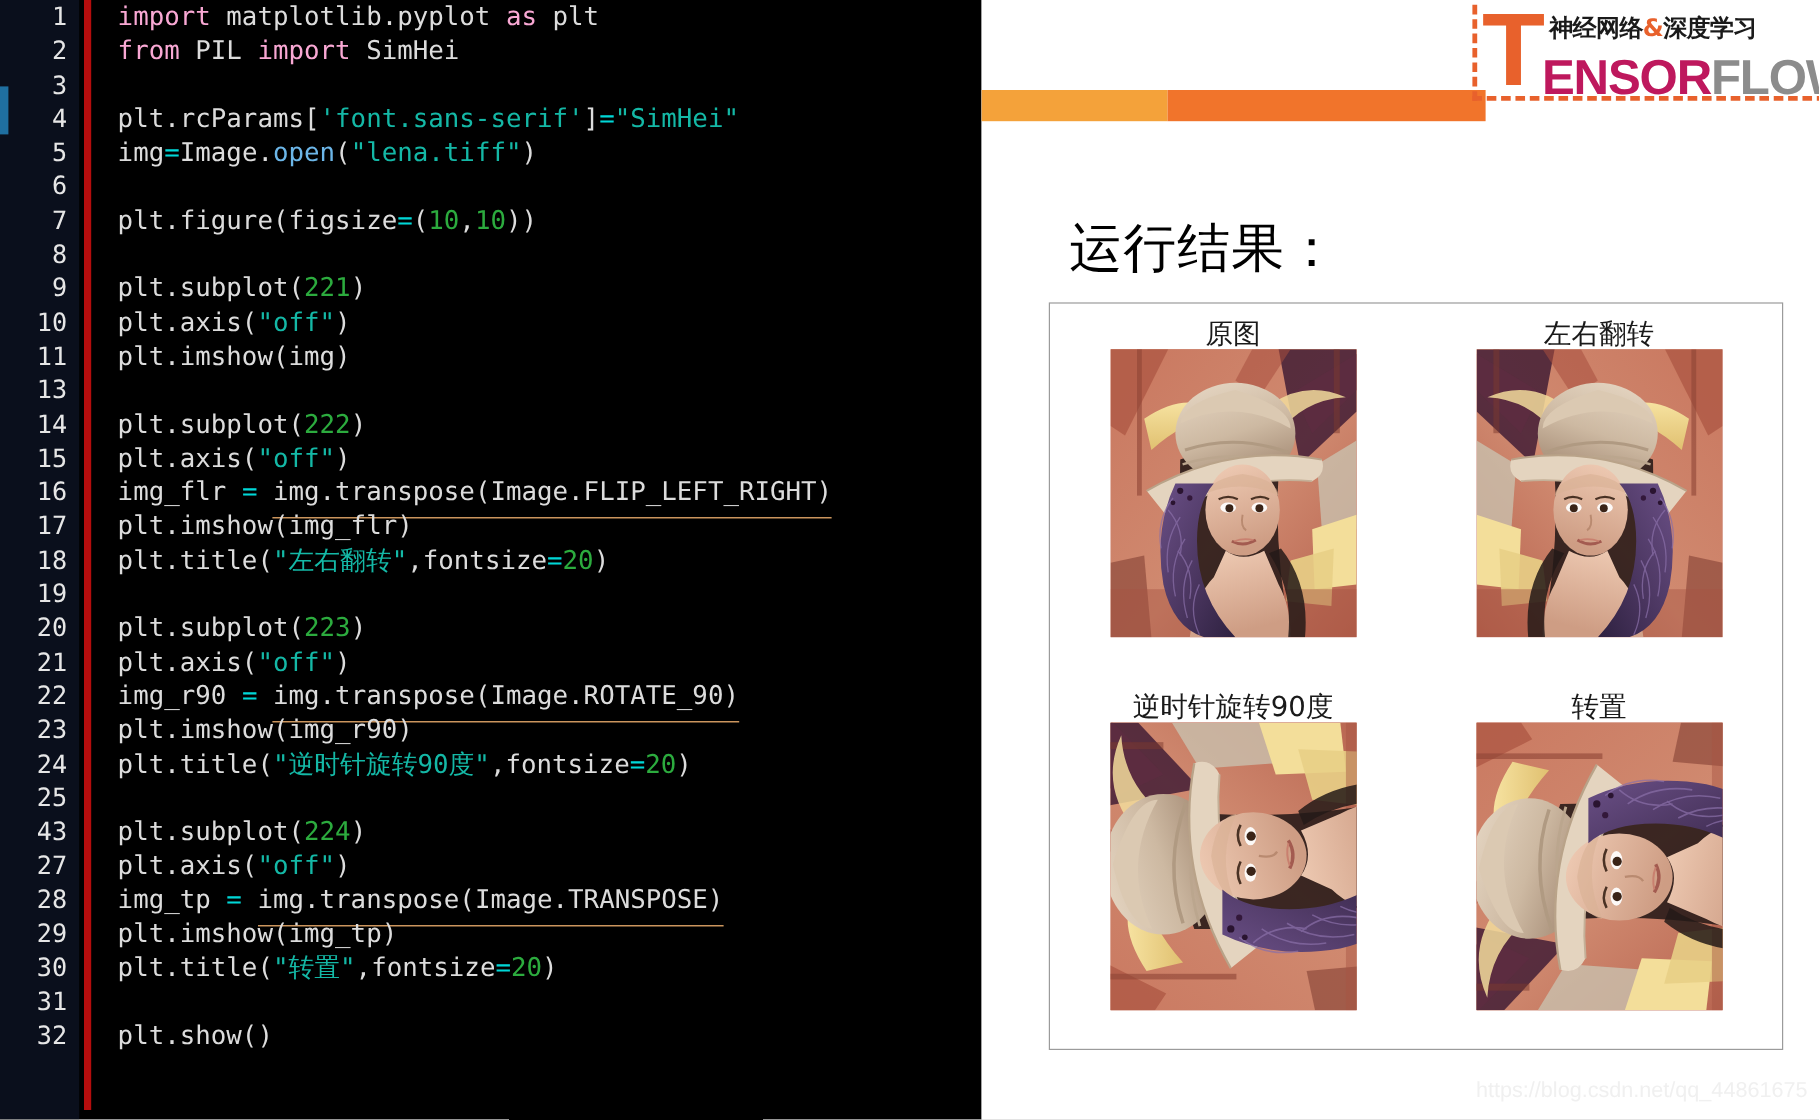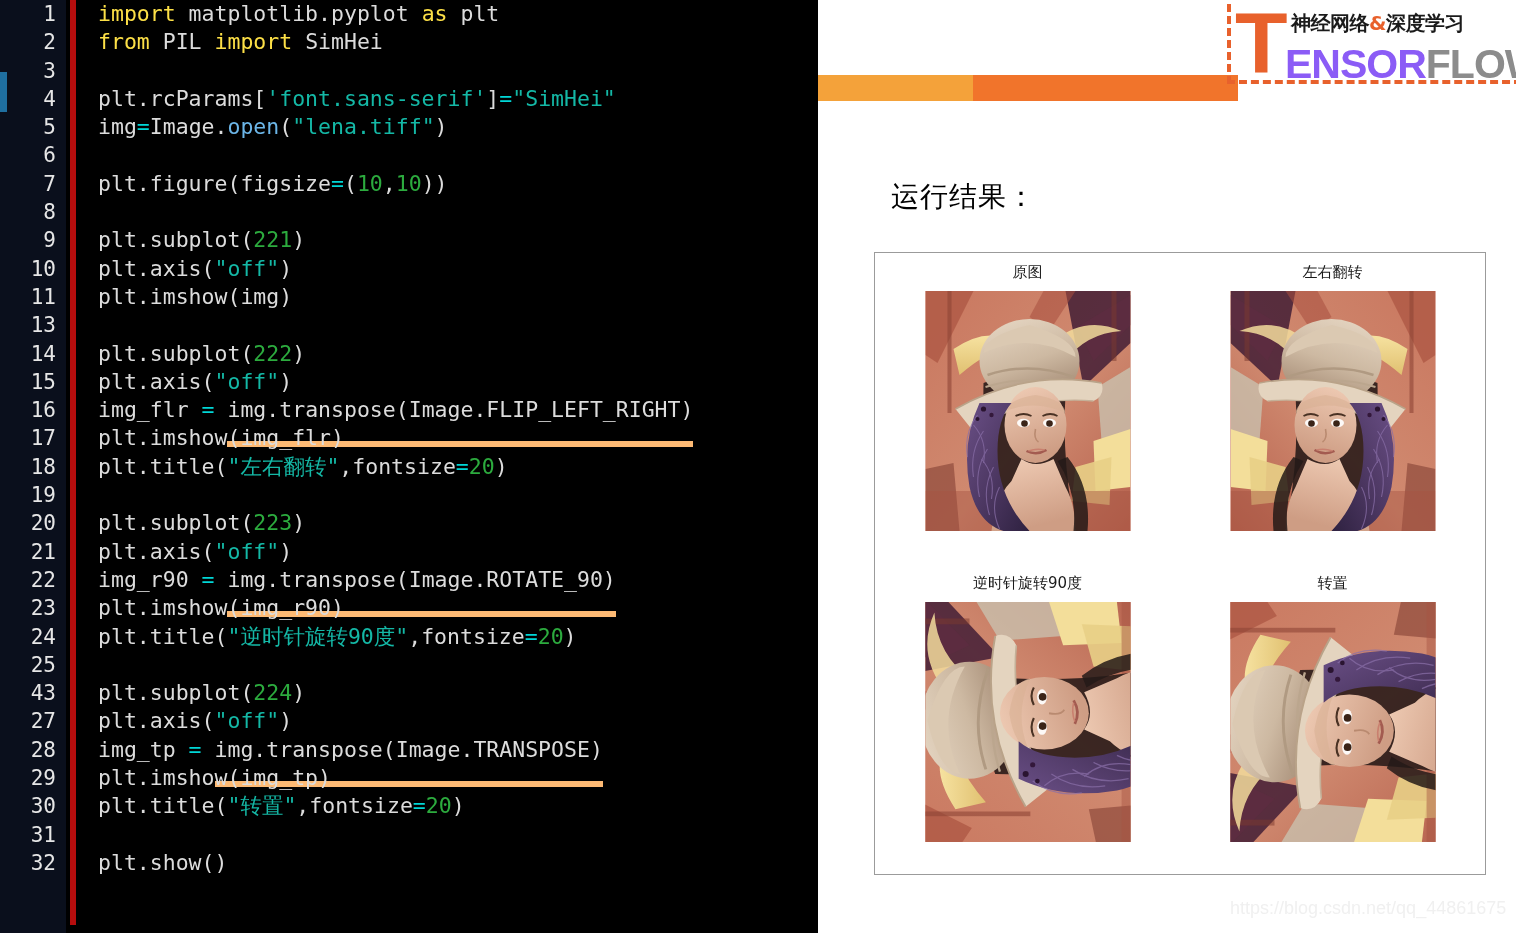--- a/index.html
+++ b/index.html
@@ -73,29 +73,29 @@
   }
   .codetext {
     padding-left: 34px;
     font-family: "DejaVu Sans Mono", "Liberation Mono", monospace;
     font-size: 21.5px;
     line-height: 28.3px;
     white-space: pre;
     color: #dcdcdc;
     position: relative;
   }
-  .tok-kw      { color: #fde047; }
+  .tok-kw      { color: #f9a8d4; }
   .tok-id      { color: #dcdcdc; }
   .tok-fn      { color: #6cb6e8; }
   .tok-str     { color: #14b8a6; }
   .tok-num     { color: #2cab3e; }
   .tok-op      { color: #00d7d7; }
   .ul-red {
-    border-bottom: 6px solid #fdba74;
-    padding-bottom: 19px;
+    border-bottom: 1px solid #fdba74;
+    padding-bottom: 8px;
   }
 
   
   #right-panel {
     position: absolute;
     left: 818px;
     top: 0;
     width: 698px;
     height: 933px;
     background: #ffffff;
@@ -170,30 +170,30 @@
   #logo-word {
     position: absolute;
     left: 62px;
     top: 41px;
     font-family: "Liberation Sans", sans-serif;
     font-size: 41px;
     font-weight: bold;
     white-space: nowrap;
     letter-spacing: -1px;
   }
-  #logo-word .o1 { color: #8b5cf6; margin-top: 18px; }
+  #logo-word .o1 { color: #be185d; margin-top: 18px; }
   #logo-word .g1 { color: #8c8c8c; }
 
   
   #result-heading {
     position: absolute;
     left: 73px;
     top: 178px;
     font-family: "DejaVu Sans", sans-serif;
-    font-size: 28px;
+    font-size: 44px;
     color: #000000;
     letter-spacing: 1px;
   }
 
   
   #figure-box {
     position: absolute;
     left: 56px;
     top: 252px;
     width: 612px;
@@ -212,21 +212,21 @@
   .fig-cell.r1 { top: 50%; }
   .fig-cell.c0 { left: 0; }
   .fig-cell.c1 { left: 50%; }
   .fig-title {
     position: absolute;
     top: 10px;
     left: 0;
     width: 100%;
     text-align: center;
     font-family: "DejaVu Sans", sans-serif;
-    font-size: 15px;
+    font-size: 23px;
     color: #1a1a1a;
     font-weight: 500;
   }
   .fig-img {
     position: absolute;
     top: 38px;
     left: 50%;
     transform: translateX(-50%);
     width: 205px;
     height: 240px;

